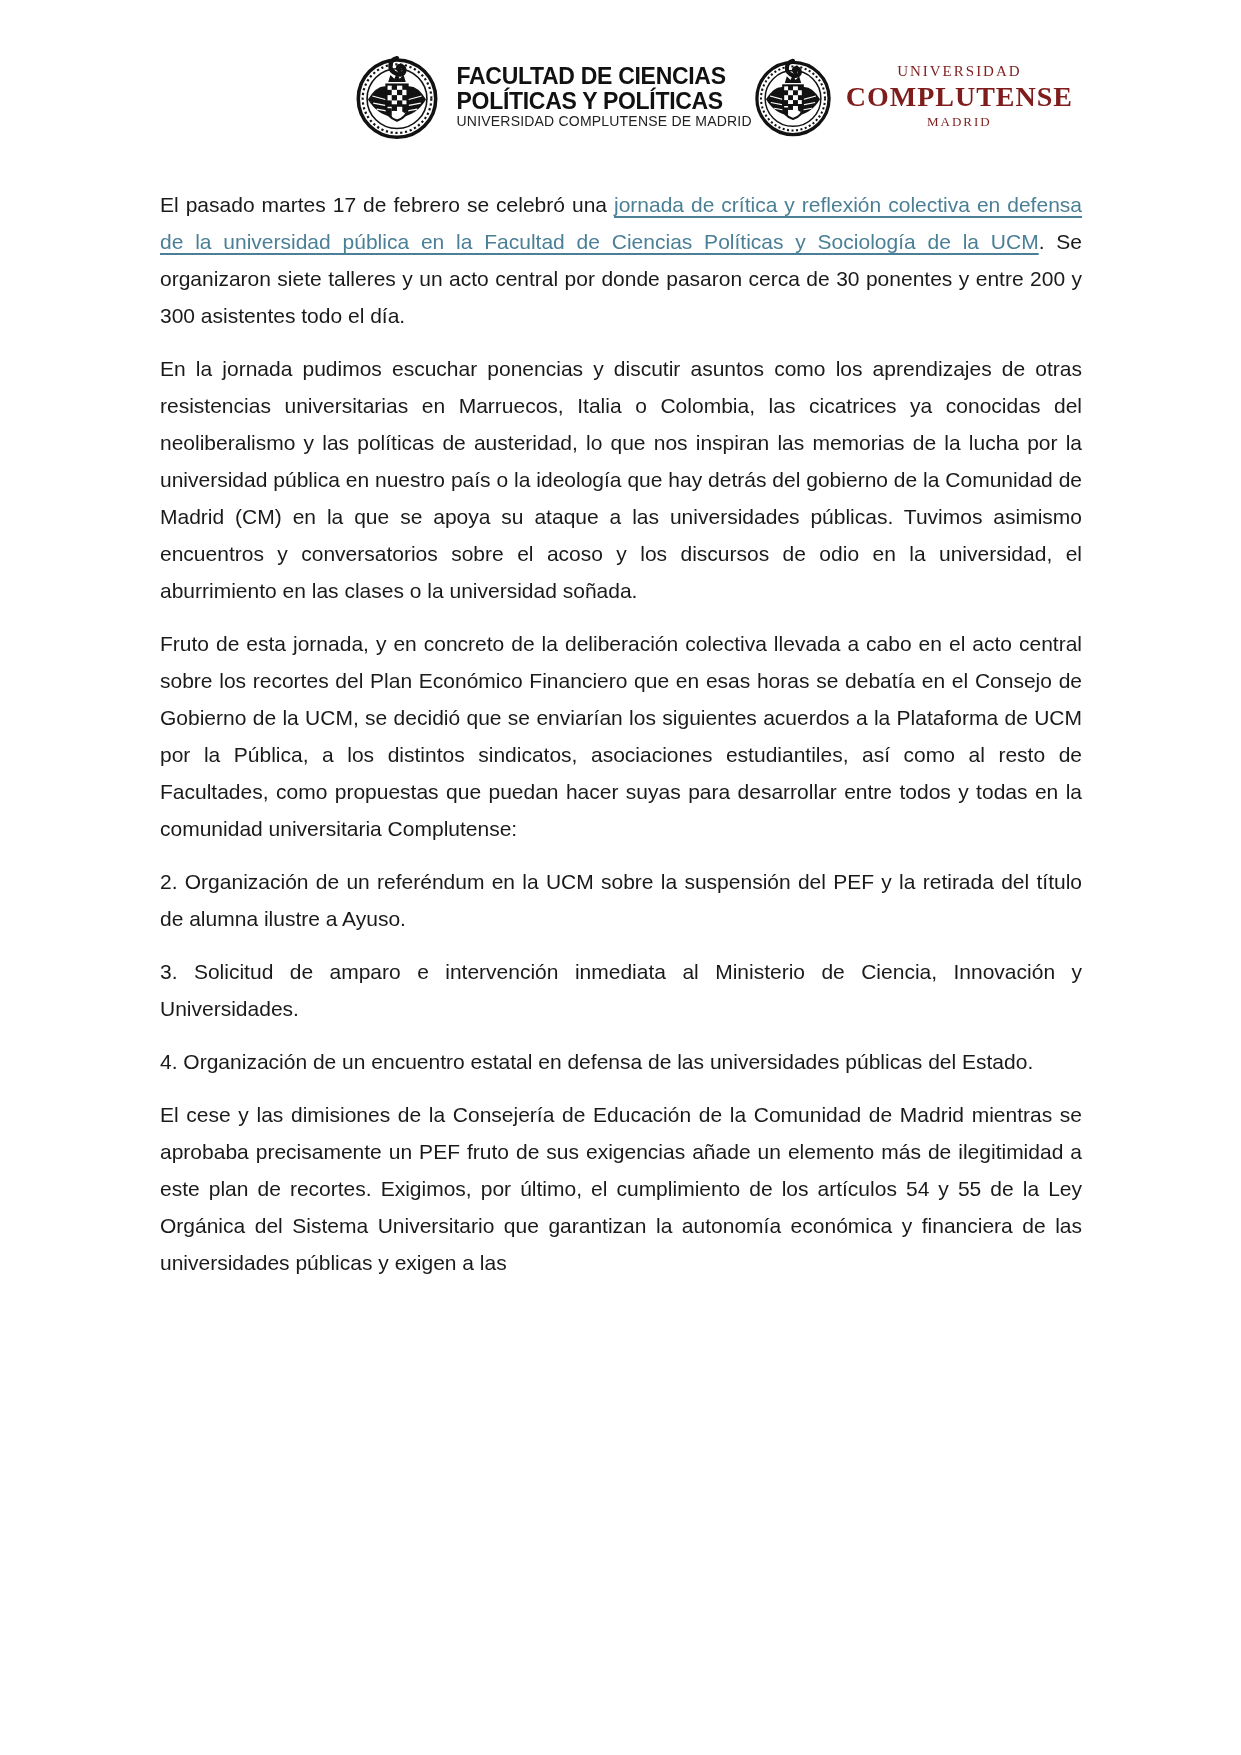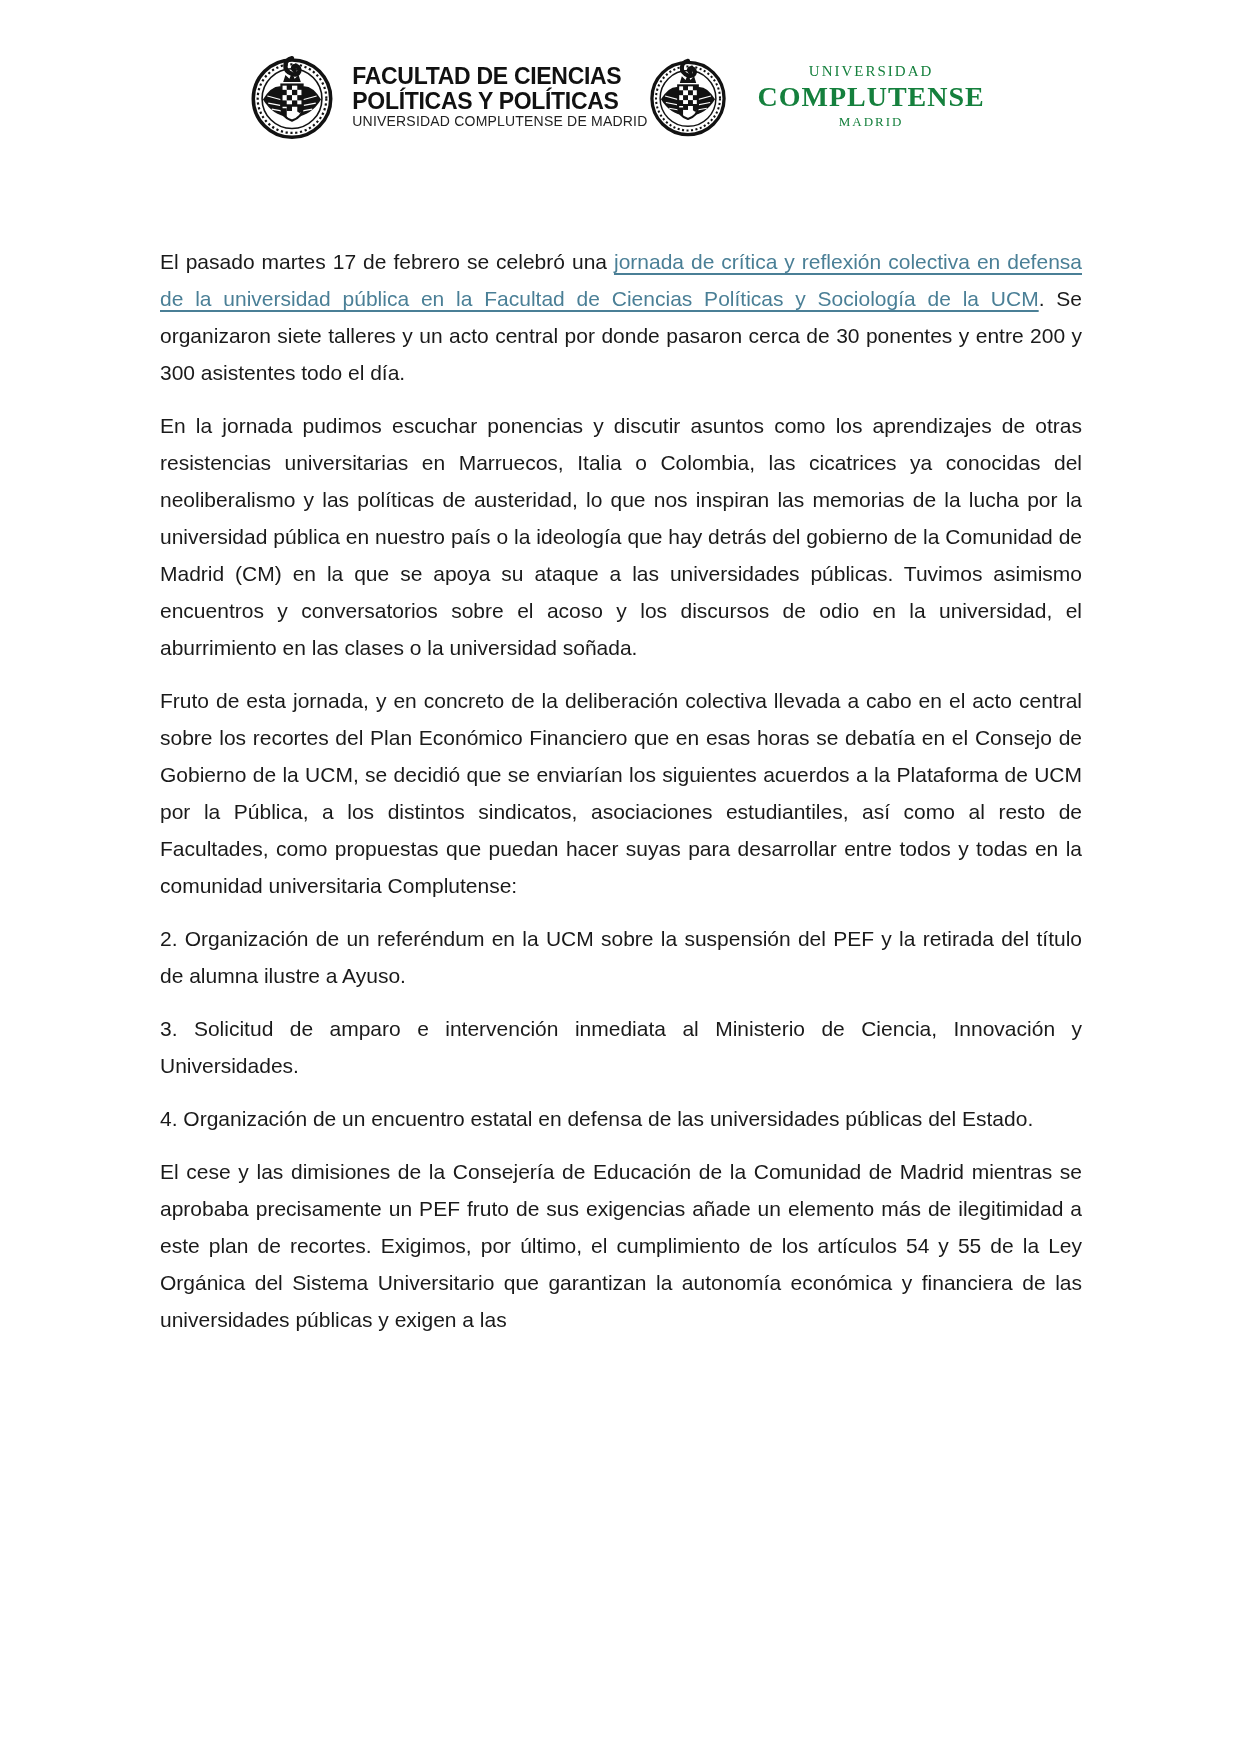--- a/index.html
+++ b/index.html
@@ -17,21 +17,21 @@
   }
   .page {
     width: 1241px;
     height: 1755px;
     background: #ffffff;
   }
 
   
   .header {
     display: flex;
-    justify-content: center;
+    justify-content: flex-end;
     align-items: center;
     padding: 52px 168px 0 160px;
   }
   .logo {
     display: flex;
     align-items: center;
   }
   .seal {
     width: 88px;
     height: 88px;
@@ -50,23 +50,22 @@
   }
   .fac-sub {
     font-size: 14px;
     color: #222;
     letter-spacing: 0.2px;
   }
 
   .logo-right-text {
     font-family: "Liberation Serif", serif;
     text-align: center;
-    color: #15803d;
+    color: #7f1d1d;
     line-height: 1;
-    margin-left: 16px;
   }
   .ucm-small {
     font-size: 15px;
     letter-spacing: 2px;
   }
   .ucm-big {
     font-size: 28px;
     letter-spacing: 1px;
     margin-top: 4px;
     font-weight: bold;
@@ -80,21 +79,21 @@
   
   .doc-title {
     text-align: center;
     font-size: 27px;
     font-weight: bold;
     letter-spacing: 0.5px;
     margin-top: 64px;
     color: #111;
   }
   .doc-body {
-    margin: 103px 159px 0 160px; 
+    margin: 46px 159px 0 160px; 
   }
   .doc-body p {
     font-size: 21px;
     line-height: 37px;
     text-align: justify;
     margin: 0 0 16px 0;
   }
   a.doc-link {
     color: #4a7f96;
     text-decoration: underline;

